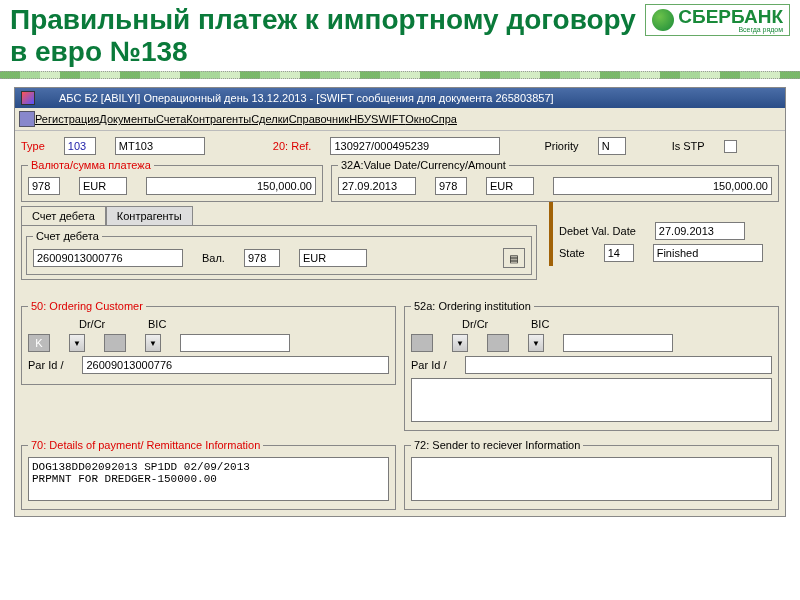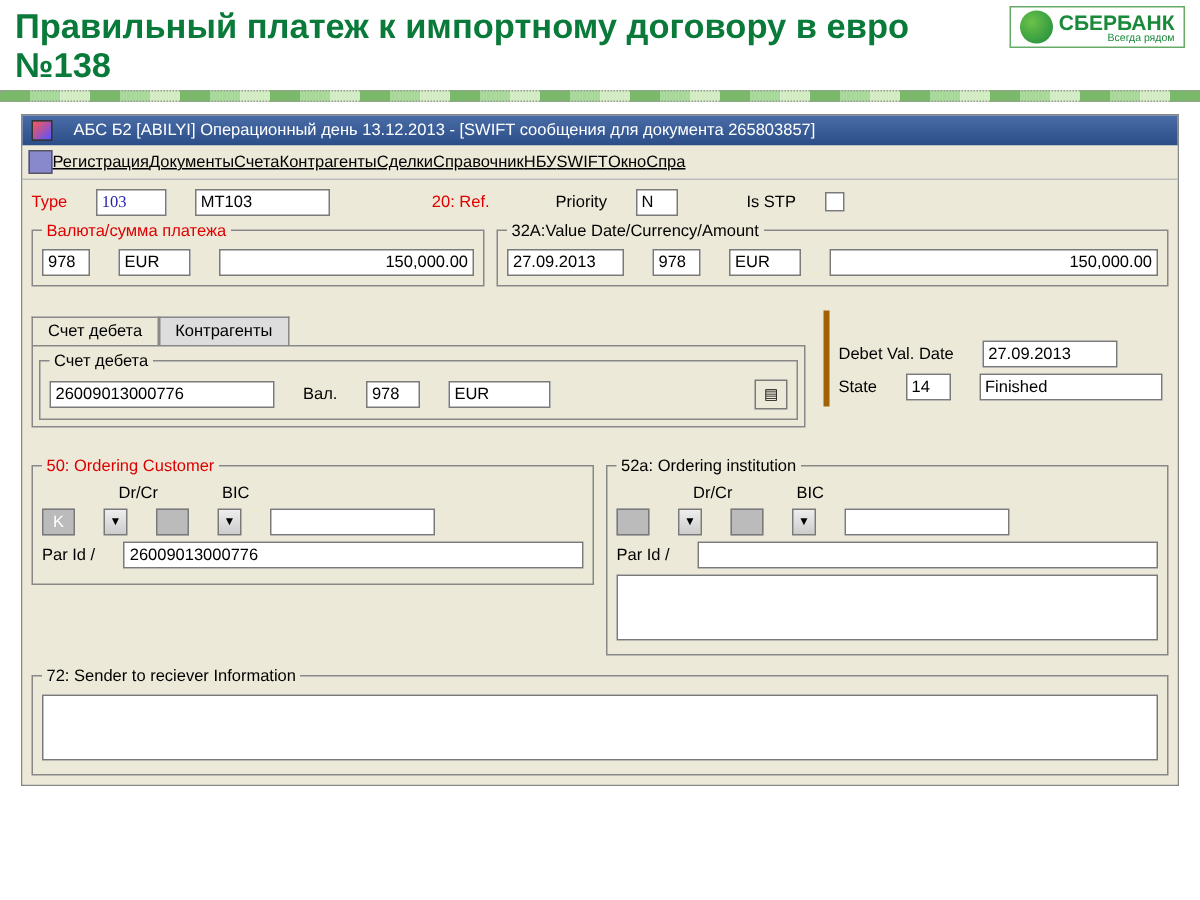--- a/index.html
+++ b/index.html
@@ -1,25 +1,25 @@
 <!DOCTYPE html>
 <html><head>
 <meta charset="utf-8">
 <style>
   * { box-sizing: border-box; margin: 0; padding: 0; }
   body { font-family: Tahoma, Arial, sans-serif; font-size: 11px; background: #fff; width: 800px; }
   .header-bar { display: flex; align-items: flex-start; padding: 4px 10px 0 10px; }
-  .header-title { color: #0a7a3a; font-weight: bold; font-size: 23px; flex: 1; line-height: 1.15; }
+  .header-title { color: #0a7a3a; font-weight: bold; font-size: 28px; flex: 1; line-height: 1.15; }
   .sber-logo { border: 1px solid #6a6; padding: 2px 6px; display: flex; align-items: center; gap: 4px; background: #fff; }
   .sber-circle { width: 22px; height: 22px; border-radius: 50%; background: radial-gradient(circle at 35% 35%, #6cc24a, #1a8a3a); position: relative; }
-  .sber-text { color: #1a8a3a; font-weight: bold; font-size: 14px; line-height: 1; }
+  .sber-text { color: #1a8a3a; font-weight: bold; font-size: 19px; line-height: 1; }
   .sber-sub { color: #1a8a3a; font-size: 7px; text-align: right; }
   .green-strip { height: 8px; background: repeating-linear-gradient(90deg,#7ab86a 0 20px,#a8d89a 20px 40px,#d4ecc4 40px 60px); margin: 3px 0 8px 0; border-top:1px dotted #999; border-bottom:1px dotted #999;}
   .app-window { margin: 0 14px; background: #ece9d8; border: 1px solid #888; }
-  .title-bar { background: linear-gradient(#4a6da7,#2a4d87); color: #fff; display: flex; align-items: center; padding: 3px 6px; font-size: 11px; gap: 14px; }
+  .title-bar { background: linear-gradient(#4a6da7,#2a4d87); color: #fff; display: flex; align-items: center; padding: 3px 6px; font-size: 11px; gap: 24px; }
   .title-icon { width: 14px; height: 14px; background: linear-gradient(135deg,#f55,#55f); border: 1px solid #333; }
   .menu-bar { background: #ece9d8; display: flex; align-items: center; padding: 3px 4px; border-bottom: 1px solid #bbb; }
   .menu-icon { width: 16px; height: 16px; background: #88c; border: 1px solid #556; }
   .menu-item { cursor: default; }
   .menu-item u { text-decoration: underline; }
   .form-body { background: #ece9d8; padding: 6px; }
   .row { display: flex; align-items: center; gap: 19px; margin-bottom: 4px; }
   label, .lbl { color: #000; font-size: 11px; }
   .red-lbl { color: #d00; }
   input[type=text] { background: #fff; border: 1px solid #7a7a7a; height: 18px; padding: 1px 3px; font-size: 11px; font-family: inherit; }
@@ -69,24 +69,25 @@
     <span class="menu-item"><u>НБУ</u></span>
     <span class="menu-item"><u>SWIFT</u></span>
     <span class="menu-item"><u>Окно</u></span>
     <span class="menu-item"><u>Спра</u></span>
   </div>
 
   <div class="form-body">
 
     <div class="row">
       <span class="red-lbl">Type</span>
-      <input type="text" style="width: 47px; color: rgb(34, 34, 170); font-family: Liberation Serif, serif;" value="103">
+      <input type="text" style="width: 32px; color: rgb(34, 34, 170);" value="103">
       <input type="text" style="width: 90px;" value="MT103">
       <span style="width:30px"></span>
       <span class="red-lbl">20: Ref.</span>
+      <input type="text" style="width: 170px;" value="130927/000495239">
       <span style="width:6px"></span>
       <span class="lbl">Priority</span>
       <input type="text" style="width: 28px;" value="N">
       <span style="width:8px"></span>
       <span class="lbl">Is STP</span>
       <span class="chk"></span>
     </div>
 
     <div class="two-col">
       <fieldset style="flex:0 0 290px">
@@ -101,21 +102,21 @@
         <legend>32A:Value Date/Currency/Amount</legend>
         <div class="row" style="margin:0">
           <input type="text" style="width: 78px;" value="27.09.2013">
           <input type="text" style="width: 32px;" value="978">
           <input type="text" style="width: 48px;" value="EUR">
           <input type="text" style="flex: 1 1 0%; text-align: right;" value="150,000.00">
         </div>
       </fieldset>
     </div>
 
-    <div class="two-col" style="margin-top:16px">
+    <div class="two-col" style="margin-top:0">
       <div style="flex:1">
         <div class="tabrow">
           <div class="tab">Счет дебета</div>
           <div class="tab inactive">Контрагенты</div>
         </div>
         <div style="border:1px solid #888; padding:4px;">
           <fieldset>
             <legend>Счет дебета</legend>
             <div class="row" style="margin:0">
               <input type="text" style="width: 150px;" value="26009013000776">
@@ -131,21 +132,21 @@
         </div>
       </div>
       <div style="flex:0 0 230px; padding-top:20px;" class="right-rule">
         <div class="row">
           <span class="lbl">Debet Val. Date</span>
           <input type="text" style="width: 90px;" value="27.09.2013">
         </div>
         <div class="row">
           <span class="lbl">State</span>
           <input type="text" style="width: 30px;" value="14">
-          <input type="text" style="width: 122px;" value="Finished">
+          <input type="text" style="width: 110px;" value="Finished">
         </div>
       </div>
     </div>
 
     <div class="two-col" style="margin-top:20px">
       <fieldset class="col">
         <legend class="red-legend">50: Ordering Customer</legend>
         <div class="row">
           <span style="width:32px"></span>
           <span class="lbl" style="width:50px">Dr/Cr</span>
@@ -181,19 +182,24 @@
         <div class="row">
           <span class="lbl">Par Id /</span>
           <input type="text" style="flex: 1 1 0%;" value="">
         </div>
         <textarea rows="3" style=""></textarea>
       </fieldset>
     </div>
 
     <div class="two-col" style="margin-top:8px">
       <fieldset class="col">
+        <legend class="red-legend">70: Details of payment/ Remittance Information</legend>
+        <textarea rows="3" style="">DOG138DD02092013 SP1DD 02/09/2013
+PRPMNT FOR DREDGER-150000.00</textarea>
+      </fieldset>
+      <fieldset class="col">
         <legend>72: Sender to reciever Information</legend>
         <textarea rows="3" style=""></textarea>
       </fieldset>
     </div>
 
   </div>
 </div>
 
 </body></html>

